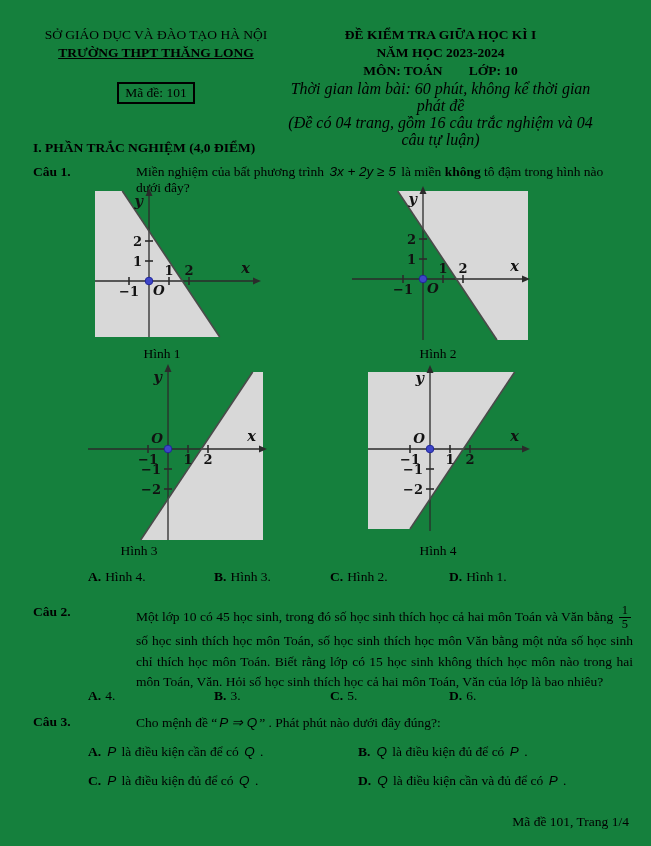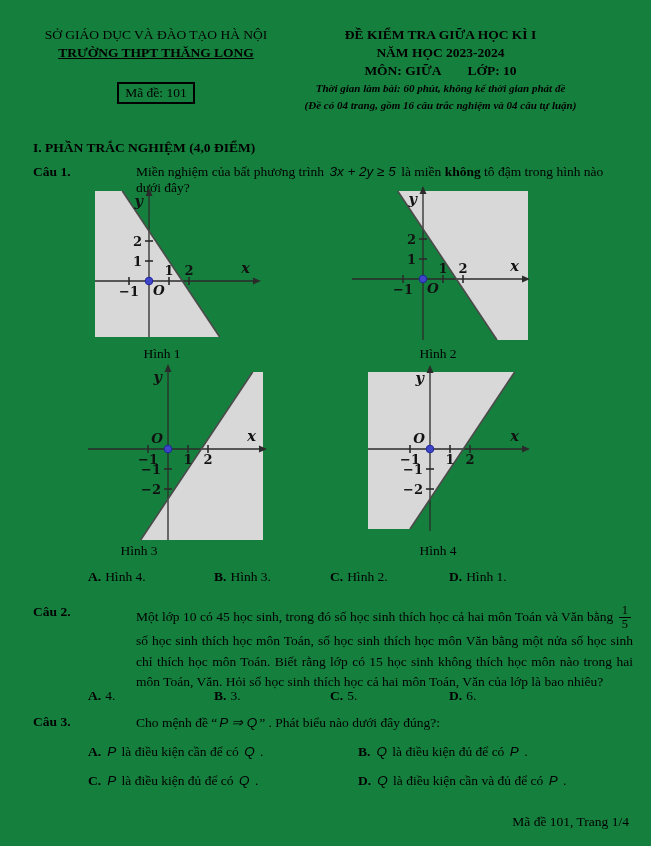--- a/index.html
+++ b/index.html
@@ -7,21 +7,21 @@
         font-family:"Liberation Serif",serif;font-size:13.5px;color:#000;overflow:hidden;}
   .abs{position:absolute;}
   .b{font-weight:bold;}
   .mv{font-family:Liberation Sans, sans-serif;font-style:italic;padding:0 2px;}
   
   .hdr-left{left:28px;top:26px;width:256px;text-align:center;line-height:18px;}
   .hdr-right{left:288px;top:26px;width:305px;text-align:center;line-height:18px;}
   .school2{font-weight:bold;text-decoration:underline;}
   .code-box{display:inline-block;margin-top:20px;border:2.5px solid #000;
             padding:0 6px;font-weight:normal;}
-  .hdr-it{font-style:italic;font-size:11px;line-height:17px;font-weight:bold;}
+  .hdr-it{font-style:italic;font-size:16px;line-height:17px;}
   .gap{display:inline-block;width:26px;}
   
   .qrow{display:flex;align-items:flex-start;gap:48px;}
   .qlabel{width:55px;flex:none;font-weight:bold;}
   .qtext{flex:1;}
   .just{text-align:justify;line-height:1.5;}
   .letter{font-weight:bold;margin-right:4px;}
   .cap{width:80px;text-align:center;}
   
   .frac{display:inline-block;vertical-align:-7px;text-align:center;line-height:1.05;
@@ -42,21 +42,21 @@
 
   <div class="abs hdr-left">
     <div>SỞ GIÁO DỤC VÀ ĐÀO TẠO HÀ NỘI</div>
     <div class="school2">TRƯỜNG THPT THĂNG LONG</div>
     <div><span class="code-box">Mã đề: 101</span></div>
   </div>
 
   <div class="abs hdr-right">
     <div class="b">ĐỀ KIỂM TRA GIỮA HỌC KÌ I</div>
     <div class="b">NĂM HỌC 2023-2024</div>
-    <div class="b"><span>MÔN: GIỮA</span><span class="gap"></span><span>LỚP:  10</span></div>
+    <div class="b"><span>MÔN: TOÁN</span><span class="gap"></span><span>LỚP:  10</span></div>
     <div class="hdr-it">Thời gian làm bài: 60 phút, không kể thời gian phát đề</div>
     <div class="hdr-it">(Đề có 04 trang, gồm 16 câu trắc nghiệm và 04 câu tự luận)</div>
   </div>
 
   <div class="abs b" style="left:33px;top:140px">I. PHẦN TRẮC NGHIỆM (4,0 ĐIỂM)</div>
 
   <div class="abs qrow" style="left:33px;top:164px;width:590px">
     <span class="qlabel">Câu 1.</span>
     <span class="qtext">
       <span>Miền nghiệm của bất phương trình</span>
@@ -175,21 +175,21 @@
     </div>
   </div>
 
   <div class="abs" style="left:88px;top:688px"><span class="letter">A.</span><span>4.</span></div>
   <div class="abs" style="left:214px;top:688px"><span class="letter">B.</span><span>3.</span></div>
   <div class="abs" style="left:330px;top:688px"><span class="letter">C.</span><span>5.</span></div>
   <div class="abs" style="left:449px;top:688px"><span class="letter">D.</span><span>6.</span></div>
 
   <div class="abs qrow" style="left:33px;top:714px;width:590px">
     <span class="qlabel">Câu 3.</span>
-    <span class="qtext"><span>Cho mệnh đề “</span><span class="mv">P ⇒ Q</span><span>” . Phát biểu nào dưới đây đúng?:</span></span>
+    <span class="qtext"><span>Cho mệnh đề “</span><span class="mv">P ⇒ Q</span><span>” . Phát phút nào dưới đây đúng?:</span></span>
   </div>
 
   <div class="abs" style="left:88px;top:744px"><span class="letter">A.</span><span><span class="mv">P</span><span> là điều kiện cần để có </span><span class="mv">Q</span><span> .</span></span></div>
   <div class="abs" style="left:358px;top:744px"><span class="letter">B.</span><span><span class="mv">Q</span><span> là điều kiện đủ để có </span><span class="mv">P</span><span> .</span></span></div>
   <div class="abs" style="left:358px;top:773px"><span class="letter">D.</span><span><span class="mv">Q</span><span> là điều kiện cần và đủ để có </span><span class="mv">P</span><span> .</span></span></div>
   <div class="abs" style="left:88px;top:773px"><span class="letter">C.</span><span><span class="mv">P</span><span> là điều kiện đủ để có </span><span class="mv">Q</span><span> .</span></span></div>
 
   <div class="abs" style="right:22px;top:814px">Mã đề 101, Trang 1/4</div>
 
 </div>

